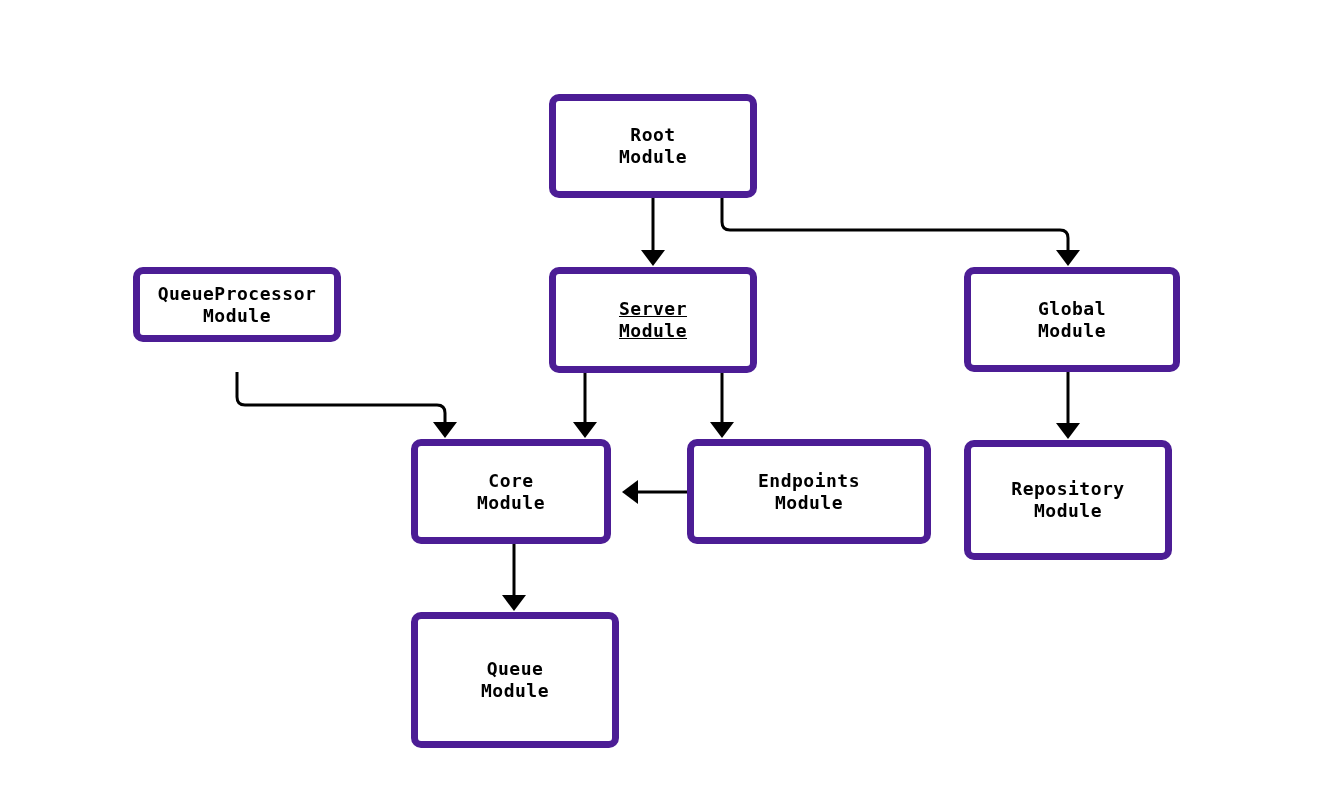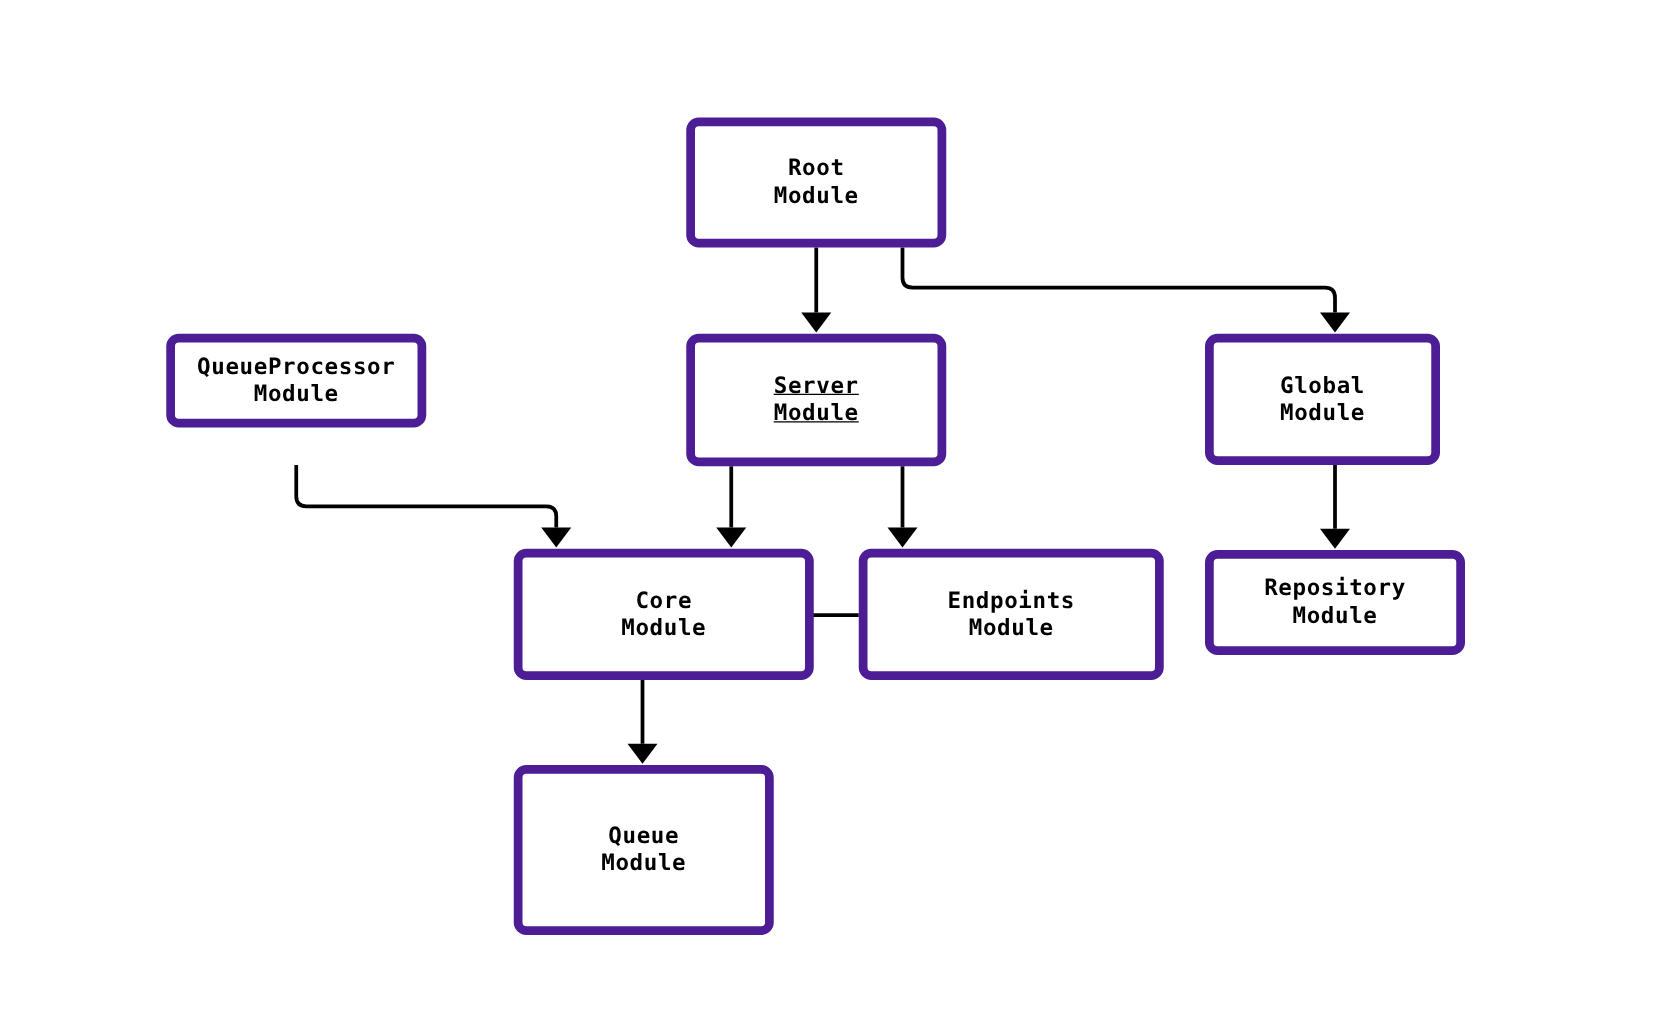--- a/index.html
+++ b/index.html
@@ -46,24 +46,24 @@
     text-align: center;
     font-weight: bold;
     font-size: 18px;
     line-height: 22px;
     color: #000000;
     letter-spacing: 0.5px;
   }
   .n-root       { left: 549px; top:  94px; width: 208px; height: 104px; }
   .n-qp         { left: 133px; top: 267px; width: 208px; height: 75px; }
   .n-server     { left: 549px; top: 267px; width: 208px; height: 106px; text-decoration: underline; }
-  .n-global     { left: 964px; top: 267px; width: 188px; height: 105px; }
-  .n-core       { left: 411px; top: 439px; width: 240px; height: 105px; }
+  .n-global     { left: 964px; top: 267px; width: 216px; height: 105px; }
+  .n-core       { left: 411px; top: 439px; width: 200px; height: 105px; }
   .n-endpoints  { left: 687px; top: 439px; width: 244px; height: 105px; }
-  .n-repository { left: 964px; top: 440px; width: 208px; height: 84px; }
+  .n-repository { left: 964px; top: 440px; width: 208px; height: 120px; }
   .n-queue      { left: 411px; top: 612px; width: 208px; height: 136px; }
 </style>
 </head>
 <body>
 
 <div class="canvas">
 
   <svg class="edges-layer" viewBox="0 0 1337 809" aria-hidden="true">
     <g>
       <path d="M653 198 V250"></path>

